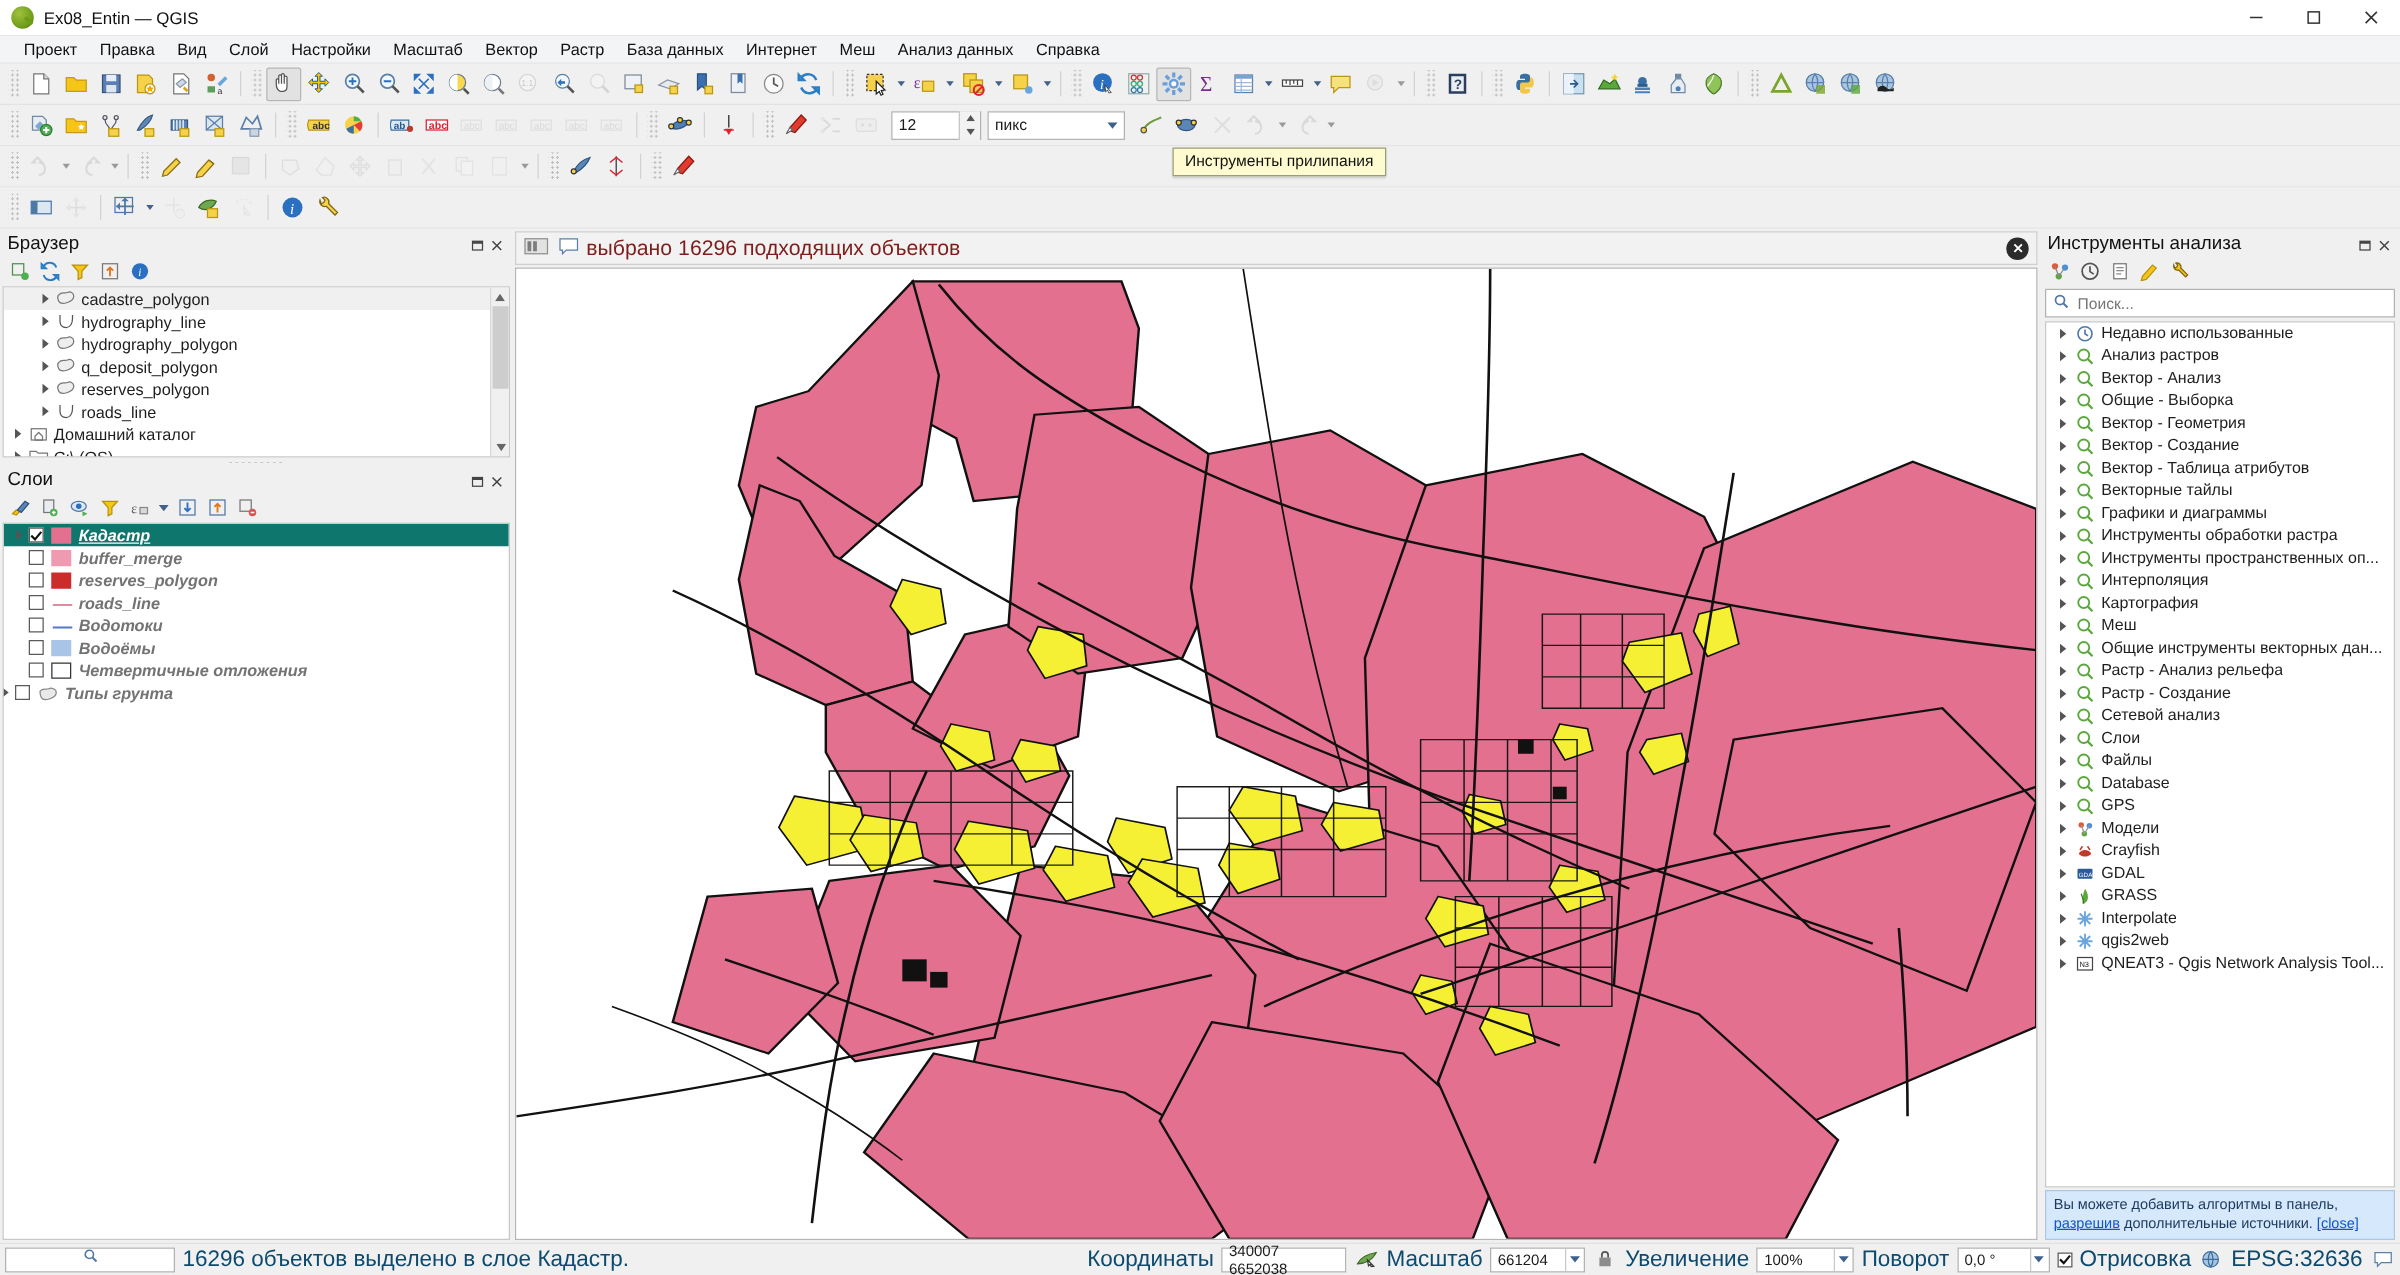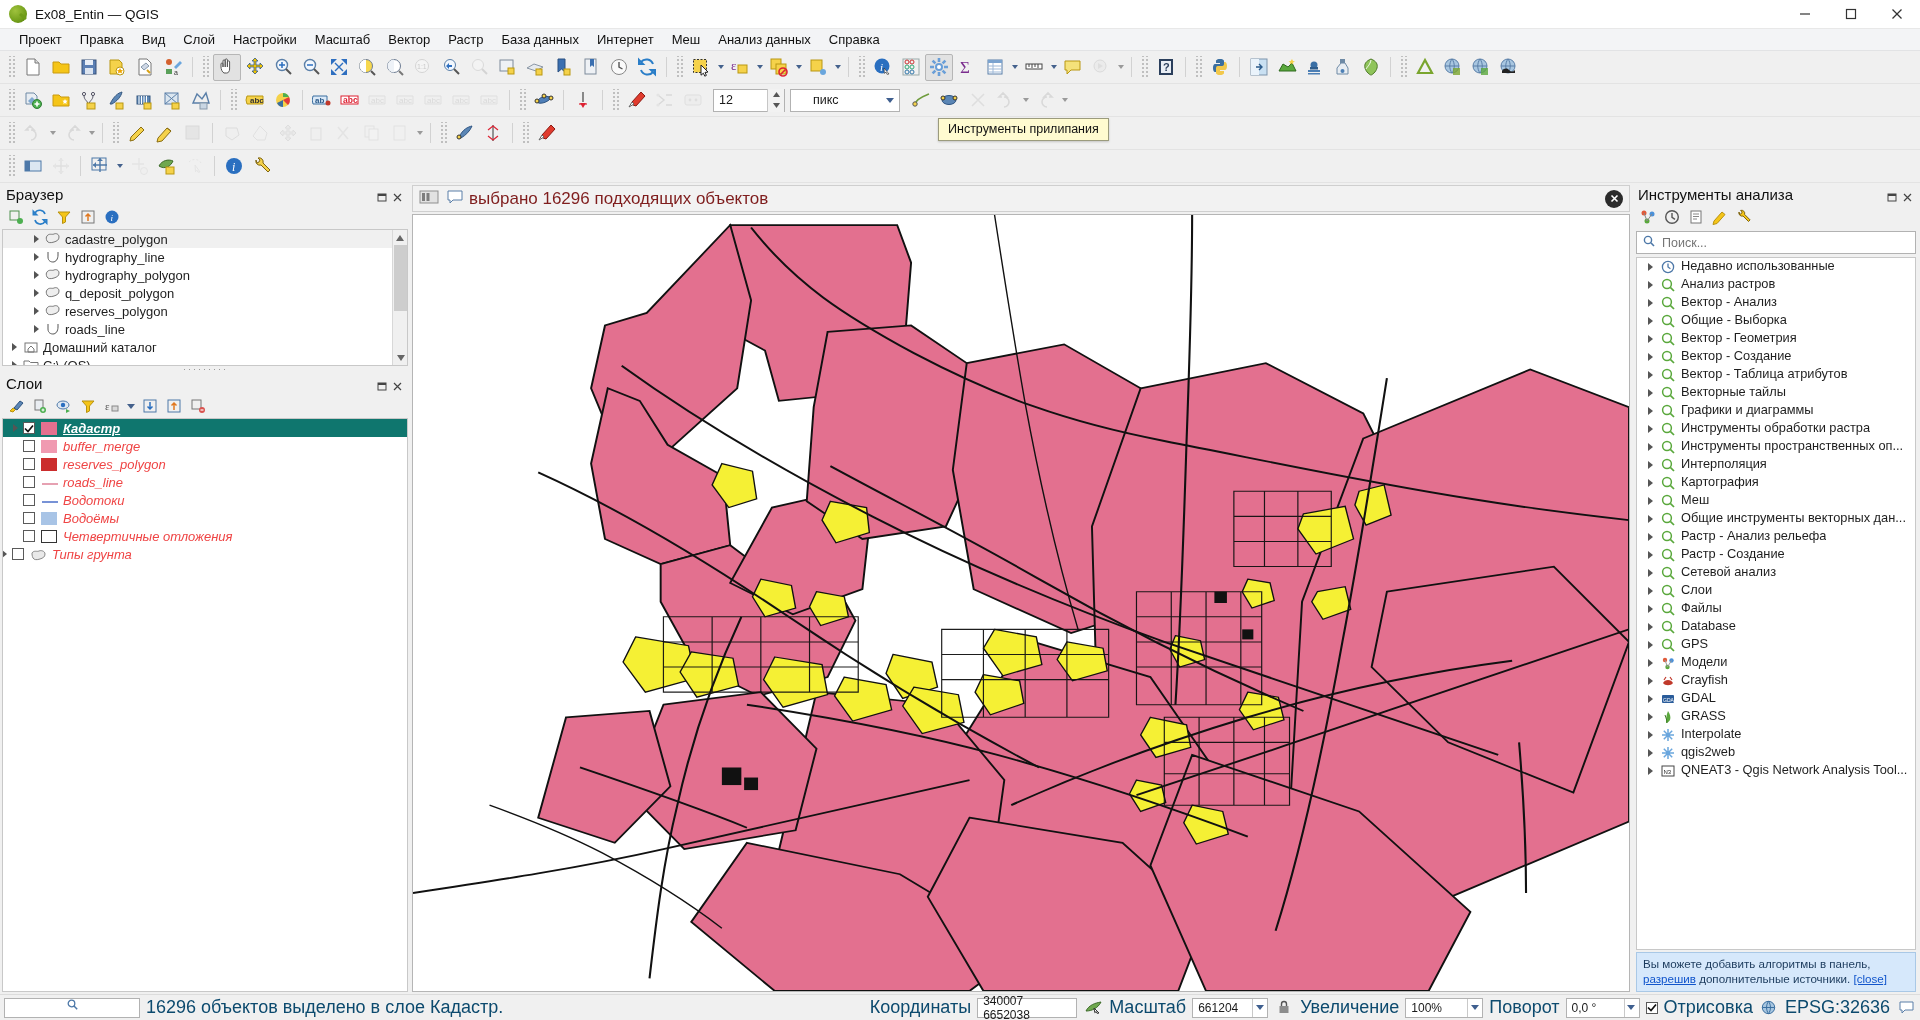--- a/index.html
+++ b/index.html
@@ -65,21 +65,21 @@
   .caret.dis:after { border-top-color:#9a9a9a; }
   .ico { width:20px; height:20px; display:block; }
 
   .spin { width:72px; height:23px; border:1px solid #b2b2b2; background:#fff;
           display:flex; align-items:center; font-size:12.5px; padding-left:5px; position:relative; }
   .spin .arrows { position:absolute; right:0; top:-1px; width:17px; height:23px;
                   border-left:1px solid #c6c6c6; background:#f2f2f2;
                   display:flex; flex-direction:column; }
   .spin .arrows span { flex:1; display:flex; align-items:center; justify-content:center; }
   .cbox { width:110px; height:23px; border:1px solid #b2b2b2; background:#fff; display:flex;
-          align-items:center; font-size:12.5px; padding-left:22px; position:relative; }
+          align-items:center; font-size:12.5px; padding-left:5px; position:relative; }
   .cbox .dd { position:absolute; right:1px; top:0; width:17px; height:21px; display:flex;
               align-items:center; justify-content:center; }
   .cbox .dd:after { content:""; border-left:4px solid transparent; border-right:4px solid transparent;
                     border-top:5px solid #3f5f8f; }
 
   
   .tooltip {
     position:absolute; left:938px; top:118px; background:#fffbd0; border:1px solid #9b9b7d;
     padding:3px 9px 4px; font-size:12.5px; color:#111; z-index:60; white-space:nowrap;
     box-shadow:0 1px 2px rgba(0,0,0,.18);
@@ -125,21 +125,21 @@
   .layerlist { flex:1; background:#fff; border:1px solid #c8c8c8; margin:0 2px 2px 2px; overflow:hidden; }
   .lrow { height:18px; display:flex; align-items:center; font-size:13px; padding-left:4px; }
   .lrow.sel { background:#0f766e; }
   .lrow.sel .lname { color:#fff; font-weight:bold; text-decoration:underline; }
   .lexp { width:16px; display:flex; align-items:center; justify-content:center; flex:none; }
   .lexp.has:after { content:""; border-top:4px solid transparent; border-bottom:4px solid transparent;
                     border-left:5px solid #555; }
   .lchk { width:12px; height:12px; border:1px solid #5a5a5a; background:#fff; flex:none;
           margin-right:6px; display:flex; align-items:center; justify-content:center; }
   .lsym { width:16px; height:13px; flex:none; margin-right:6px; border:1px solid transparent; }
-  .lname { color:#ef4444; font-style:italic; font-weight:normal; white-space:nowrap; }
+  .lname { color:#737373; font-style:italic; font-weight:bold; white-space:nowrap; }
 
   
   .mapwrap { flex:1; display:flex; flex-direction:column; min-width:0; position:relative; }
   .msgbar { height:27px; background:#f2f2f2; border:1px solid #cfcfcf; display:flex;
             align-items:center; padding:0 6px; flex:none; margin:2px 2px 0 2px; }
   .msgbar .mtxt { font-size:17px; color:#7f1d1d; margin-left:6px; }
   .msgbar .mclose { margin-left:auto; width:18px; height:18px; border-radius:50%; background:#2b2b2b;
                     display:flex; align-items:center; justify-content:center; }
   .canvas { flex:1; background:#ffffff; border:1px solid #b5b5b5; margin:2px; position:relative;
             overflow:hidden; }

